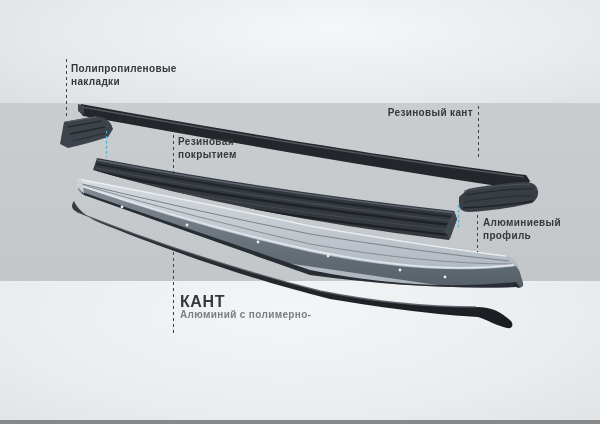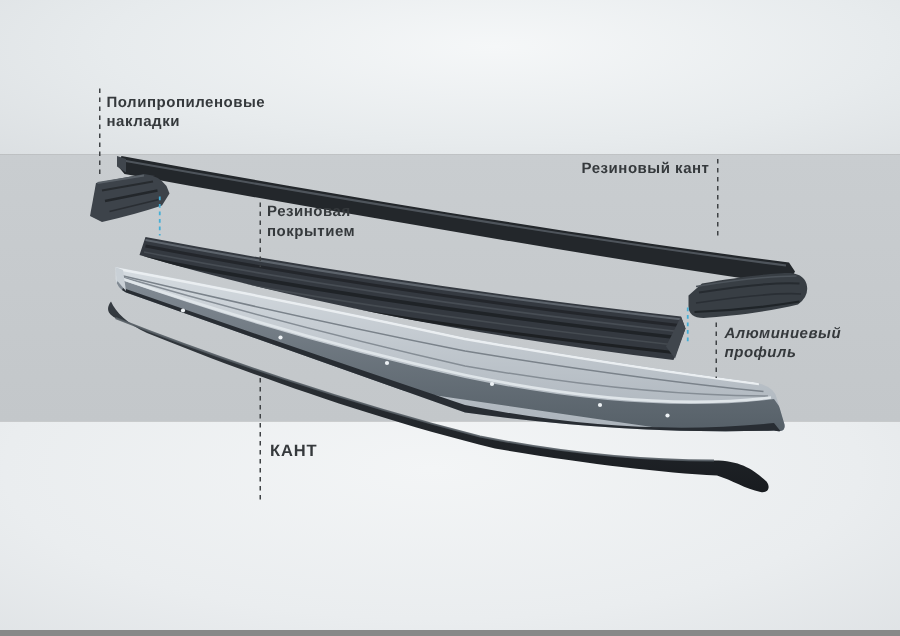--- a/index.html
+++ b/index.html
@@ -13,21 +13,21 @@
   .band-middle{top:103px;height:178px;
     background:linear-gradient(180deg,#c9cdd0 0%,#c3c7ca 100%);}
   .band-bottom{top:281px;height:143px;
     background:radial-gradient(95% 140% at 48% 22%, #f3f5f6 0%, #eaedef 50%, #d7dbde 100%);}
   svg.art{position:absolute;left:0;top:0;}
   .label{
     position:absolute;font-weight:bold;font-size:10px;line-height:13px;
     letter-spacing:.35px;color:#35393c;white-space:nowrap;
   }
   .label .secondary{color:#7a7e82;}
-  .label .title-line{font-size:11px;letter-spacing:.6px;display:block;}
+  .label .title-line{font-size:16px;letter-spacing:.6px;display:block;}
   .label span{display:block;}
 </style>
 </head>
 <body>
 
 <div class="stage">
 
   <div class="band band-top"></div>
   <div class="band band-middle"></div>
   <div class="band band-bottom"></div>
@@ -138,22 +138,23 @@
 
   <div class="label" style="left:385px;top:106px;width:88px;text-align:right;">
     <span>Резиновый кант</span>
   </div>
 
   <div class="label" style="left:178px;top:135px;">
     <span>Резиновая</span>
     <span>покрытием</span>
   </div>
 
-  <div class="label" style="left:483px;top:216px;font-style:italic;">
+  <div class="label" style="left:483px;top:216px;">
     <span>Алюминиевый</span>
     <span>профиль</span>
   </div>
 
   <div class="label" style="left:180px;top:295px;">
     <span class="title-line">КАНТ</span>
+    <span class="secondary">Алюминий с полимерно-</span>
   </div>
 
 </div>
 
 </body></html>

